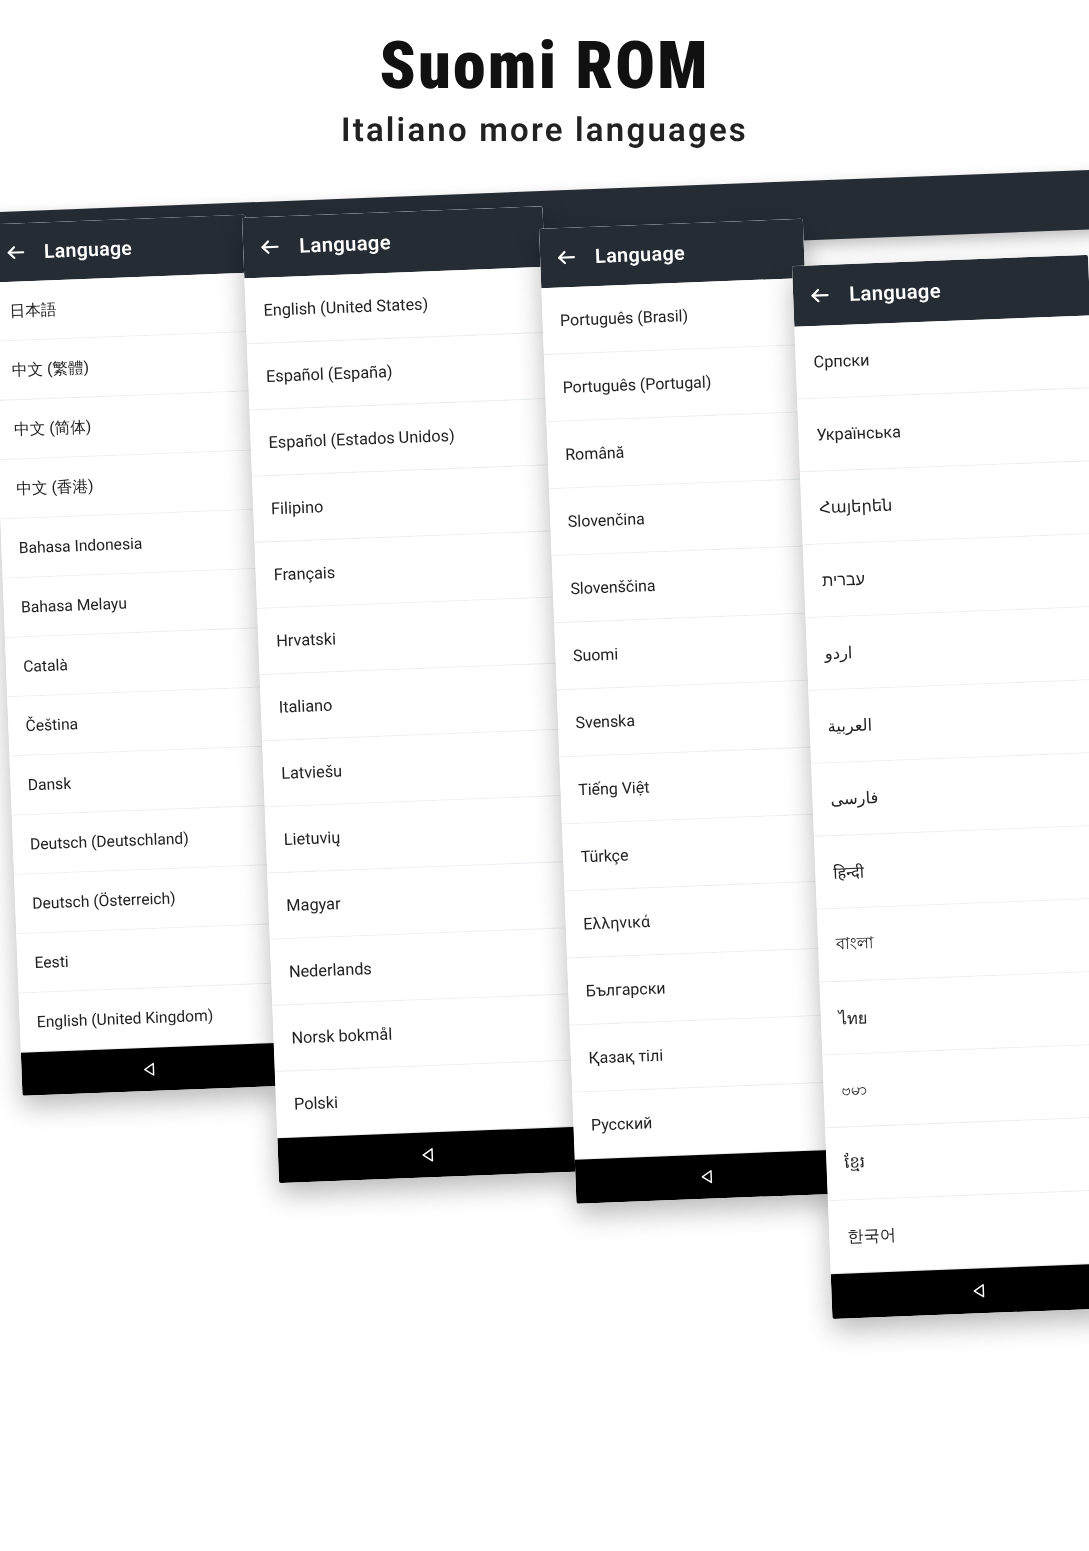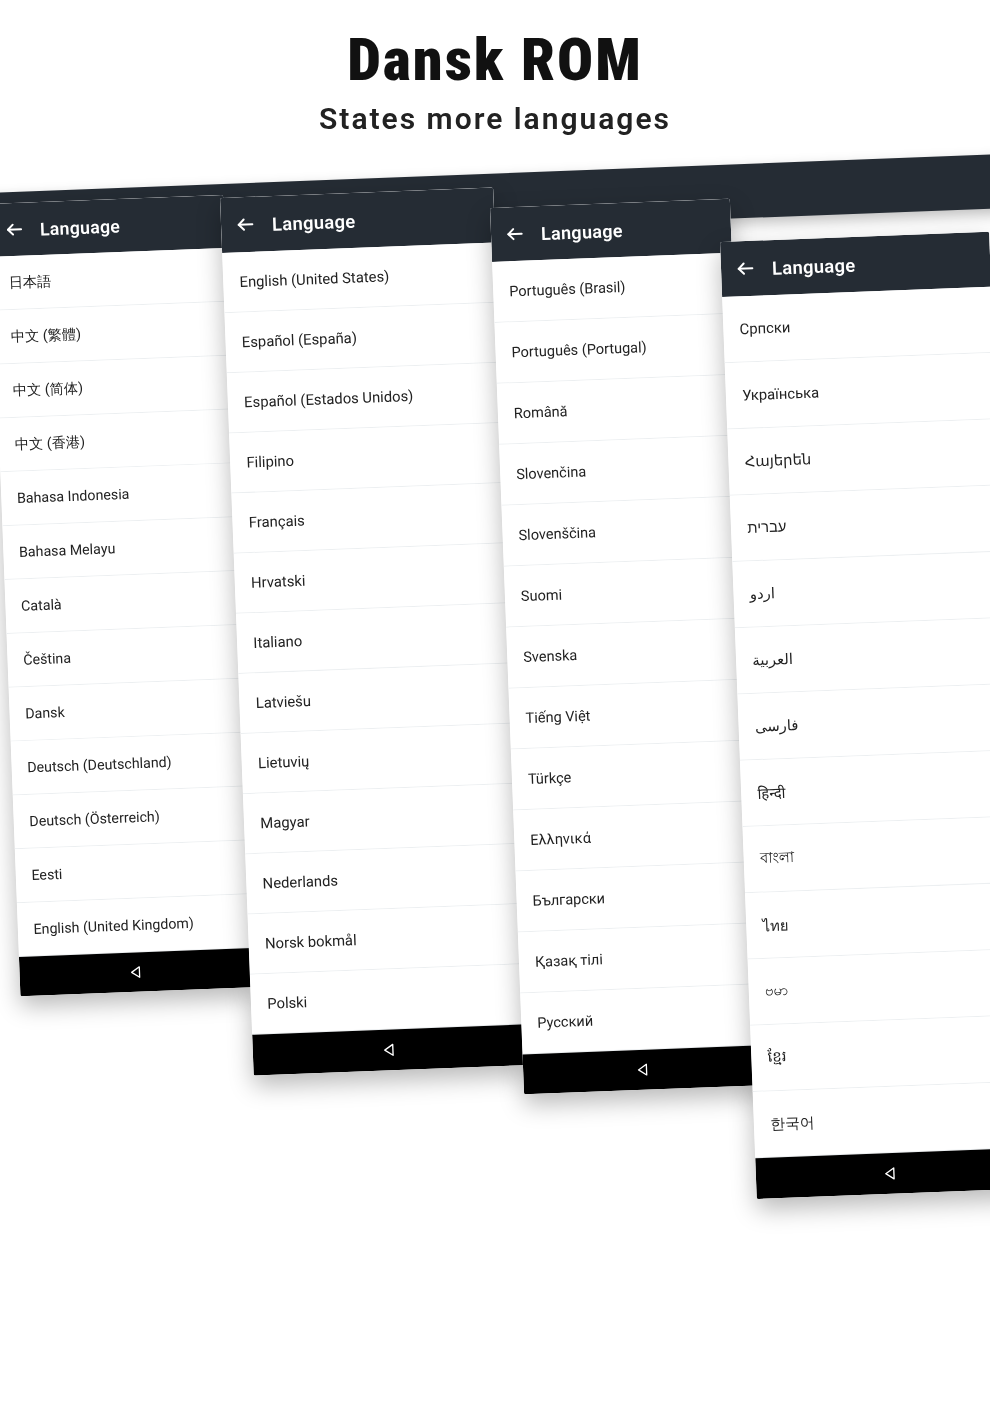--- a/index.html
+++ b/index.html
@@ -118,22 +118,22 @@
   #phone-1 .item { height: 54px; }
   #phone-2 .item { height: 58px; }
   #phone-3 .item { height: 60px; }
   #phone-4 .item { height: 64px; }
 
   svg { display: block; }
 </style>
 </head>
 <body>
 
-<div class="title">Dansk ROM</div>
-<div class="subtitle">States more languages</div>
+<div class="title">Suomi ROM</div>
+<div class="subtitle">Italiano more languages</div>
 
 <div class="stage">
 
   <div class="top-strip">
     
   </div>
 
   <div id="phone-1" class="phone">
     <div class="appbar">
       <span class="back">

